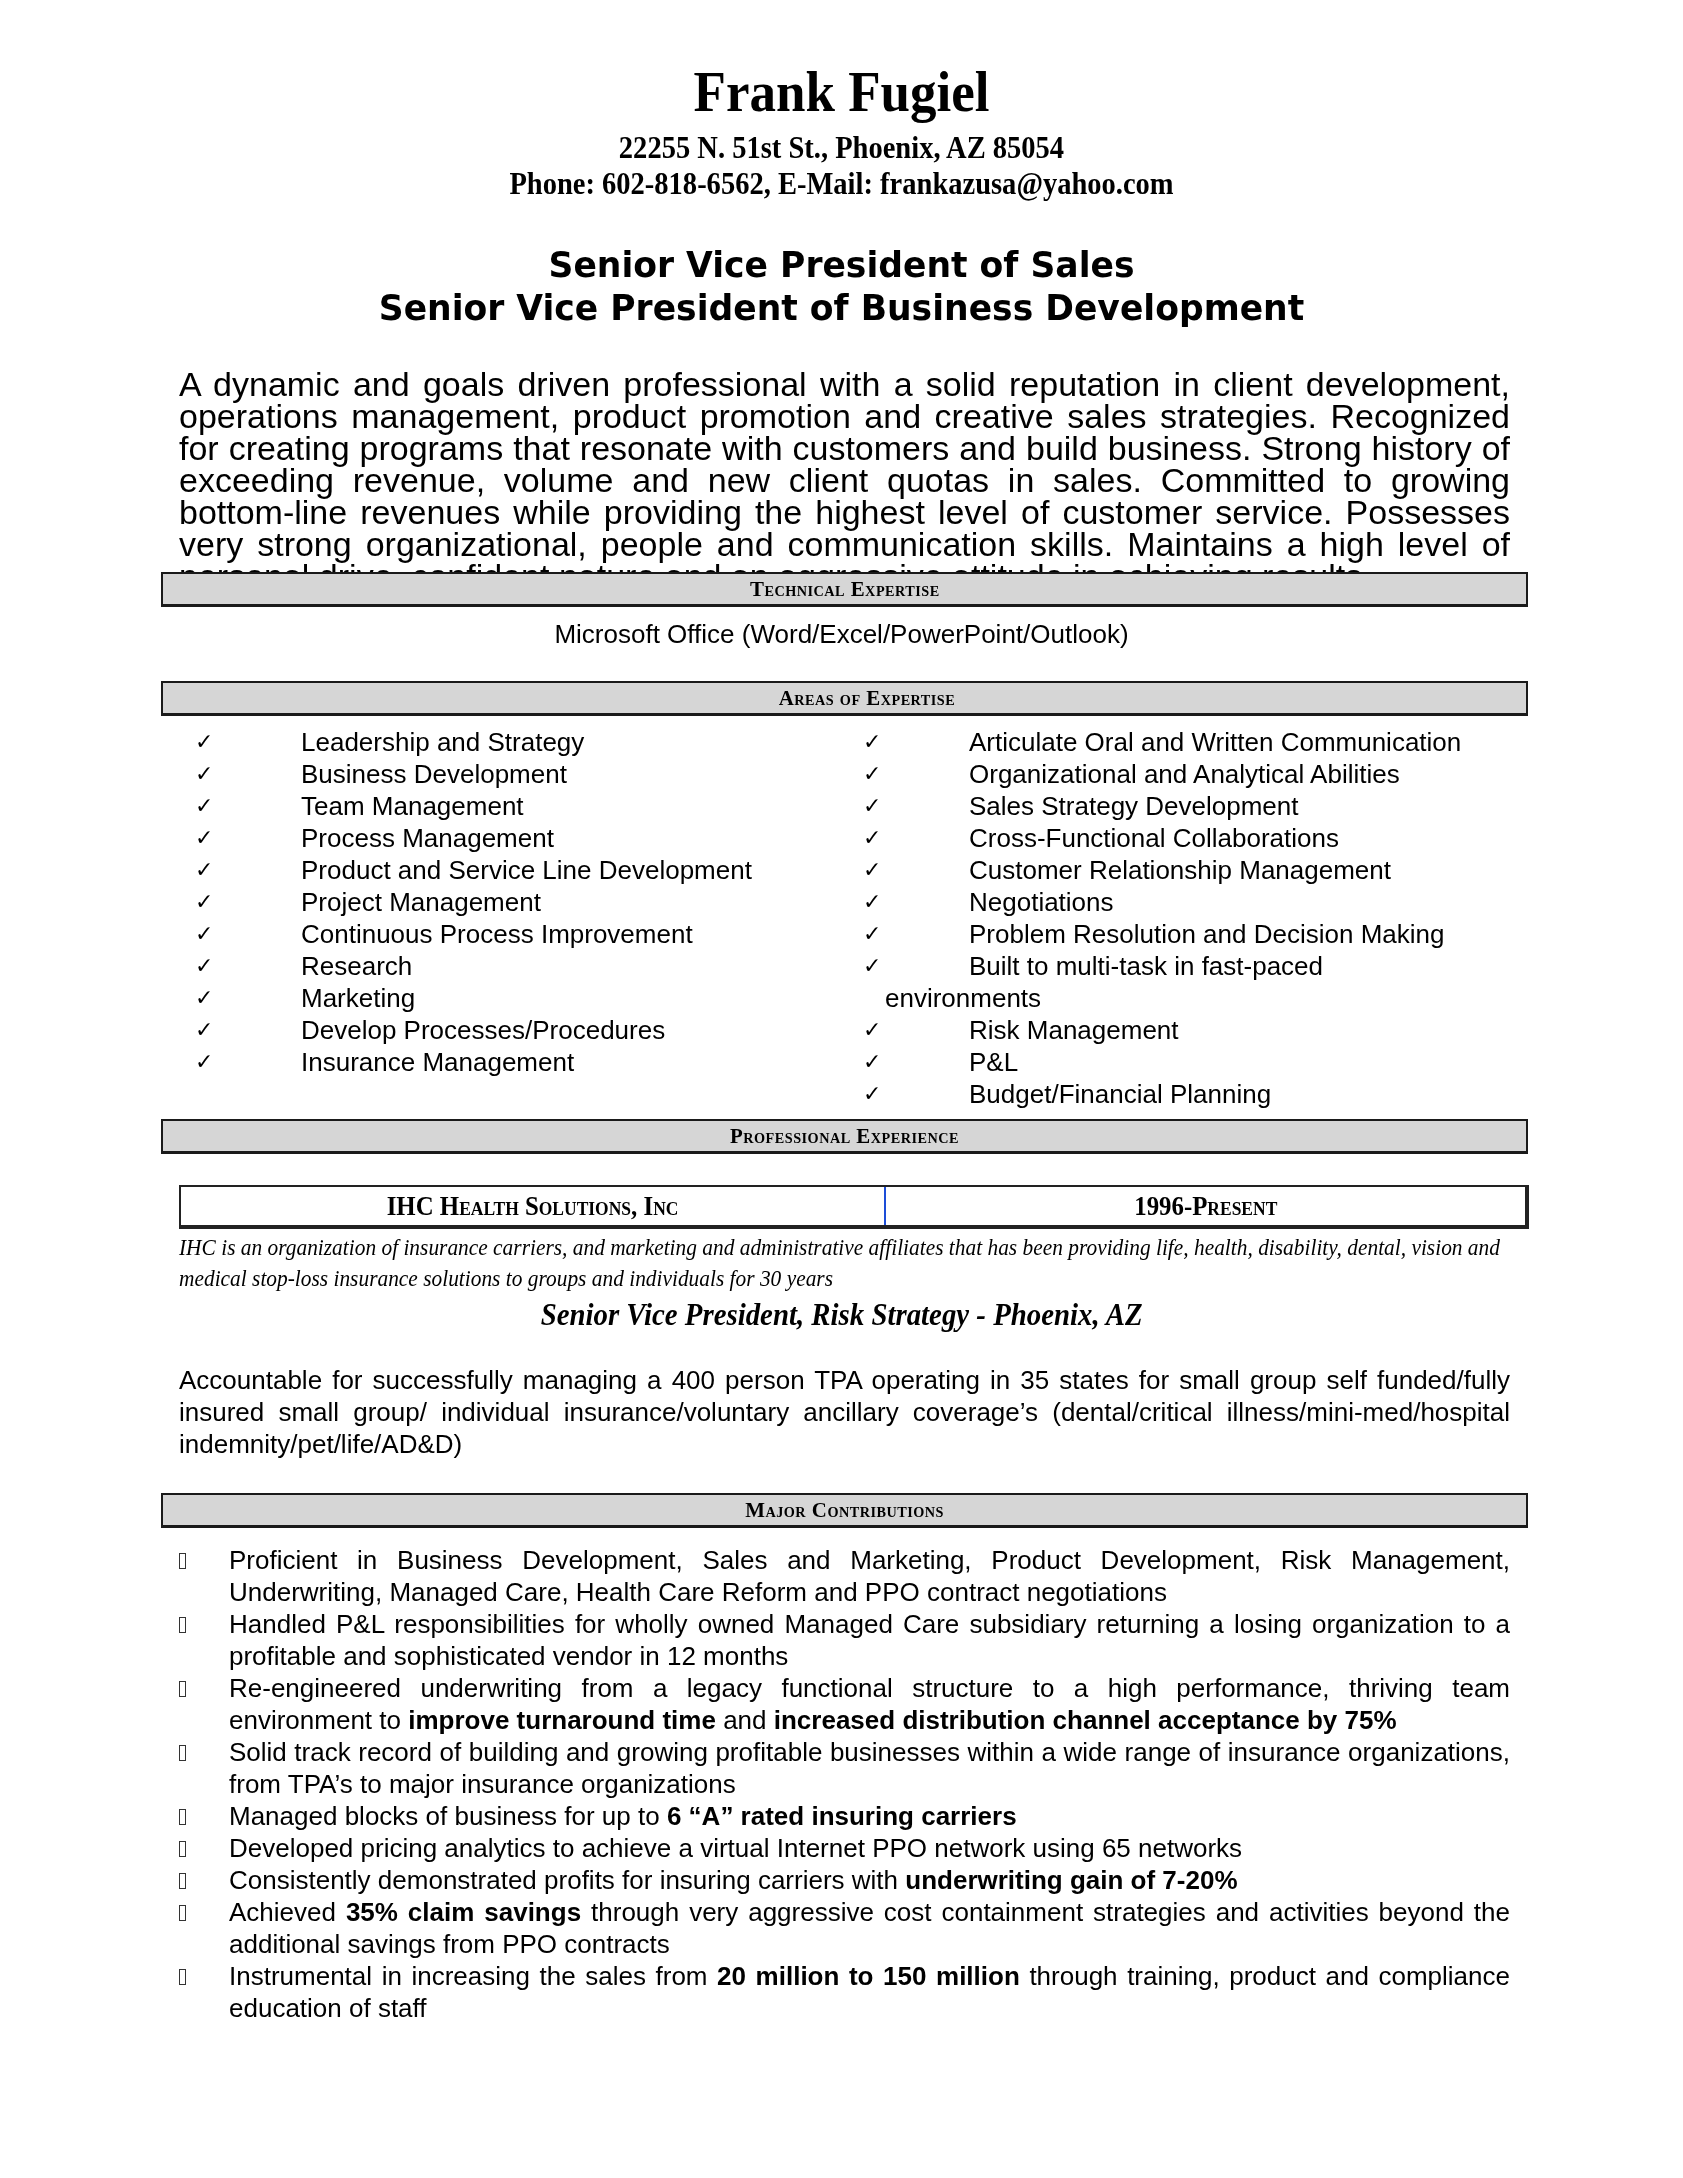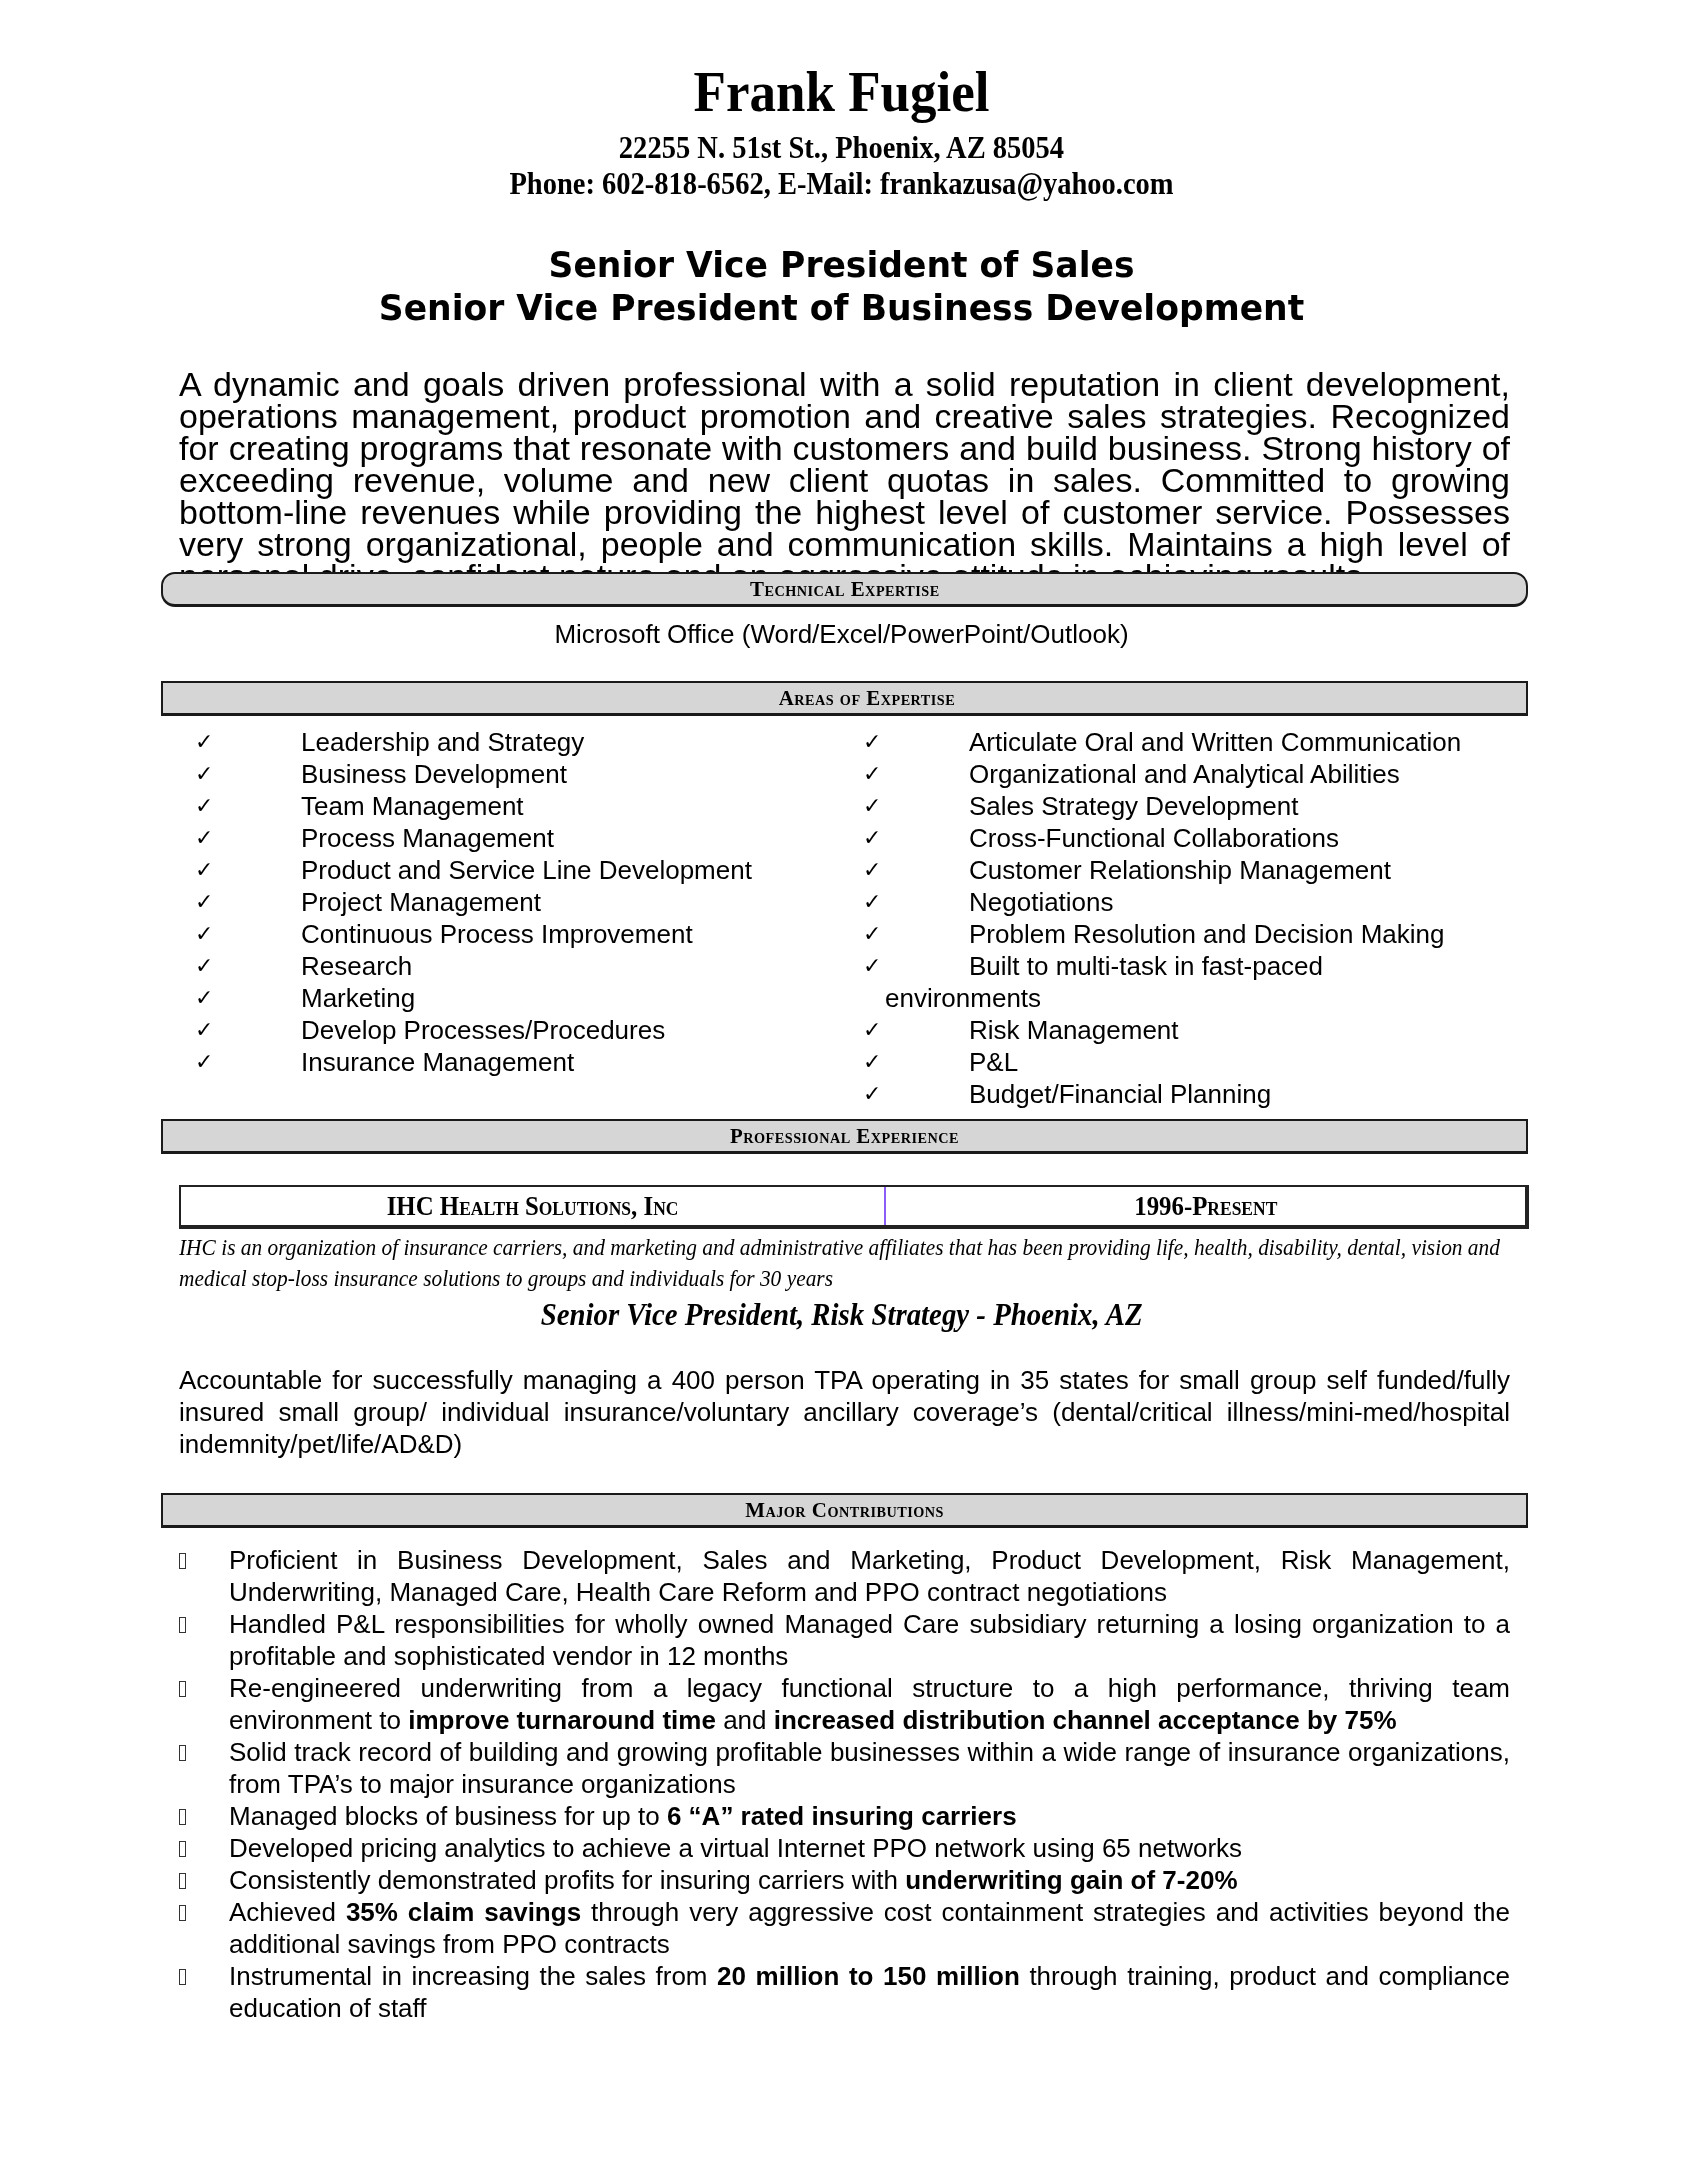--- a/index.html
+++ b/index.html
@@ -37,21 +37,21 @@
     }
 
     .section-bar {
       position: absolute; left: 161px; width: 1367px; height: 35px;
       background: #d6d6d6; border: 2px solid #1a1a1a; border-bottom-width: 3px;
       text-align: center; font-family: "Liberation Serif", serif;
       font-size: 22px; line-height: 30px; font-variant: small-caps; font-weight: bold;
       letter-spacing: 0.5px;
     }
     .section-bar span { display: inline-block; transform: scaleX(0.95); }
-    .bar-tech { top: 572px; border-radius: 14px; }
+    .bar-tech { top: 572px; }
     .bar-areas { top: 681px; padding-left: 44px; }
     .bar-prof { top: 1119px; }
     .bar-major { top: 1493px; }
 
     .tech-line {
       position: absolute; left: 0; width: 1683px; top: 619px; text-align: center;
       font-size: 26px;
     }
 
     .areas-col {
@@ -74,21 +74,21 @@
     .exp-table {
       position: absolute; left: 179px; width: 1350px; top: 1185px; height: 44px;
       border: 2px solid #222; border-bottom-width: 4px; border-right-width: 4px; display: flex;
     }
     .exp-cell {
       height: 100%; display: flex; align-items: center; justify-content: center;
       font-family: "Liberation Serif", serif; font-weight: bold; font-size: 27px;
       font-variant: small-caps;
     }
     .exp-cell span { display: inline-block; transform: scaleX(0.92); }
-    .exp-company { width: 705px; border-right: 2px solid #8b5cf6; }
+    .exp-company { width: 705px; border-right: 2px solid #1d4ed8; }
     .exp-dates { flex: 1; }
 
     .company-desc {
       position: absolute; left: 179px; width: 1366px; top: 1232px;
       font-family: "Liberation Serif", serif; font-style: italic; font-size: 23px; line-height: 31px;
       transform-origin: left top; transform: scaleX(0.93);
       width: 1465px;
     }
     .role {
       position: absolute; left: 0; width: 1683px; top: 1297px; text-align: center;

